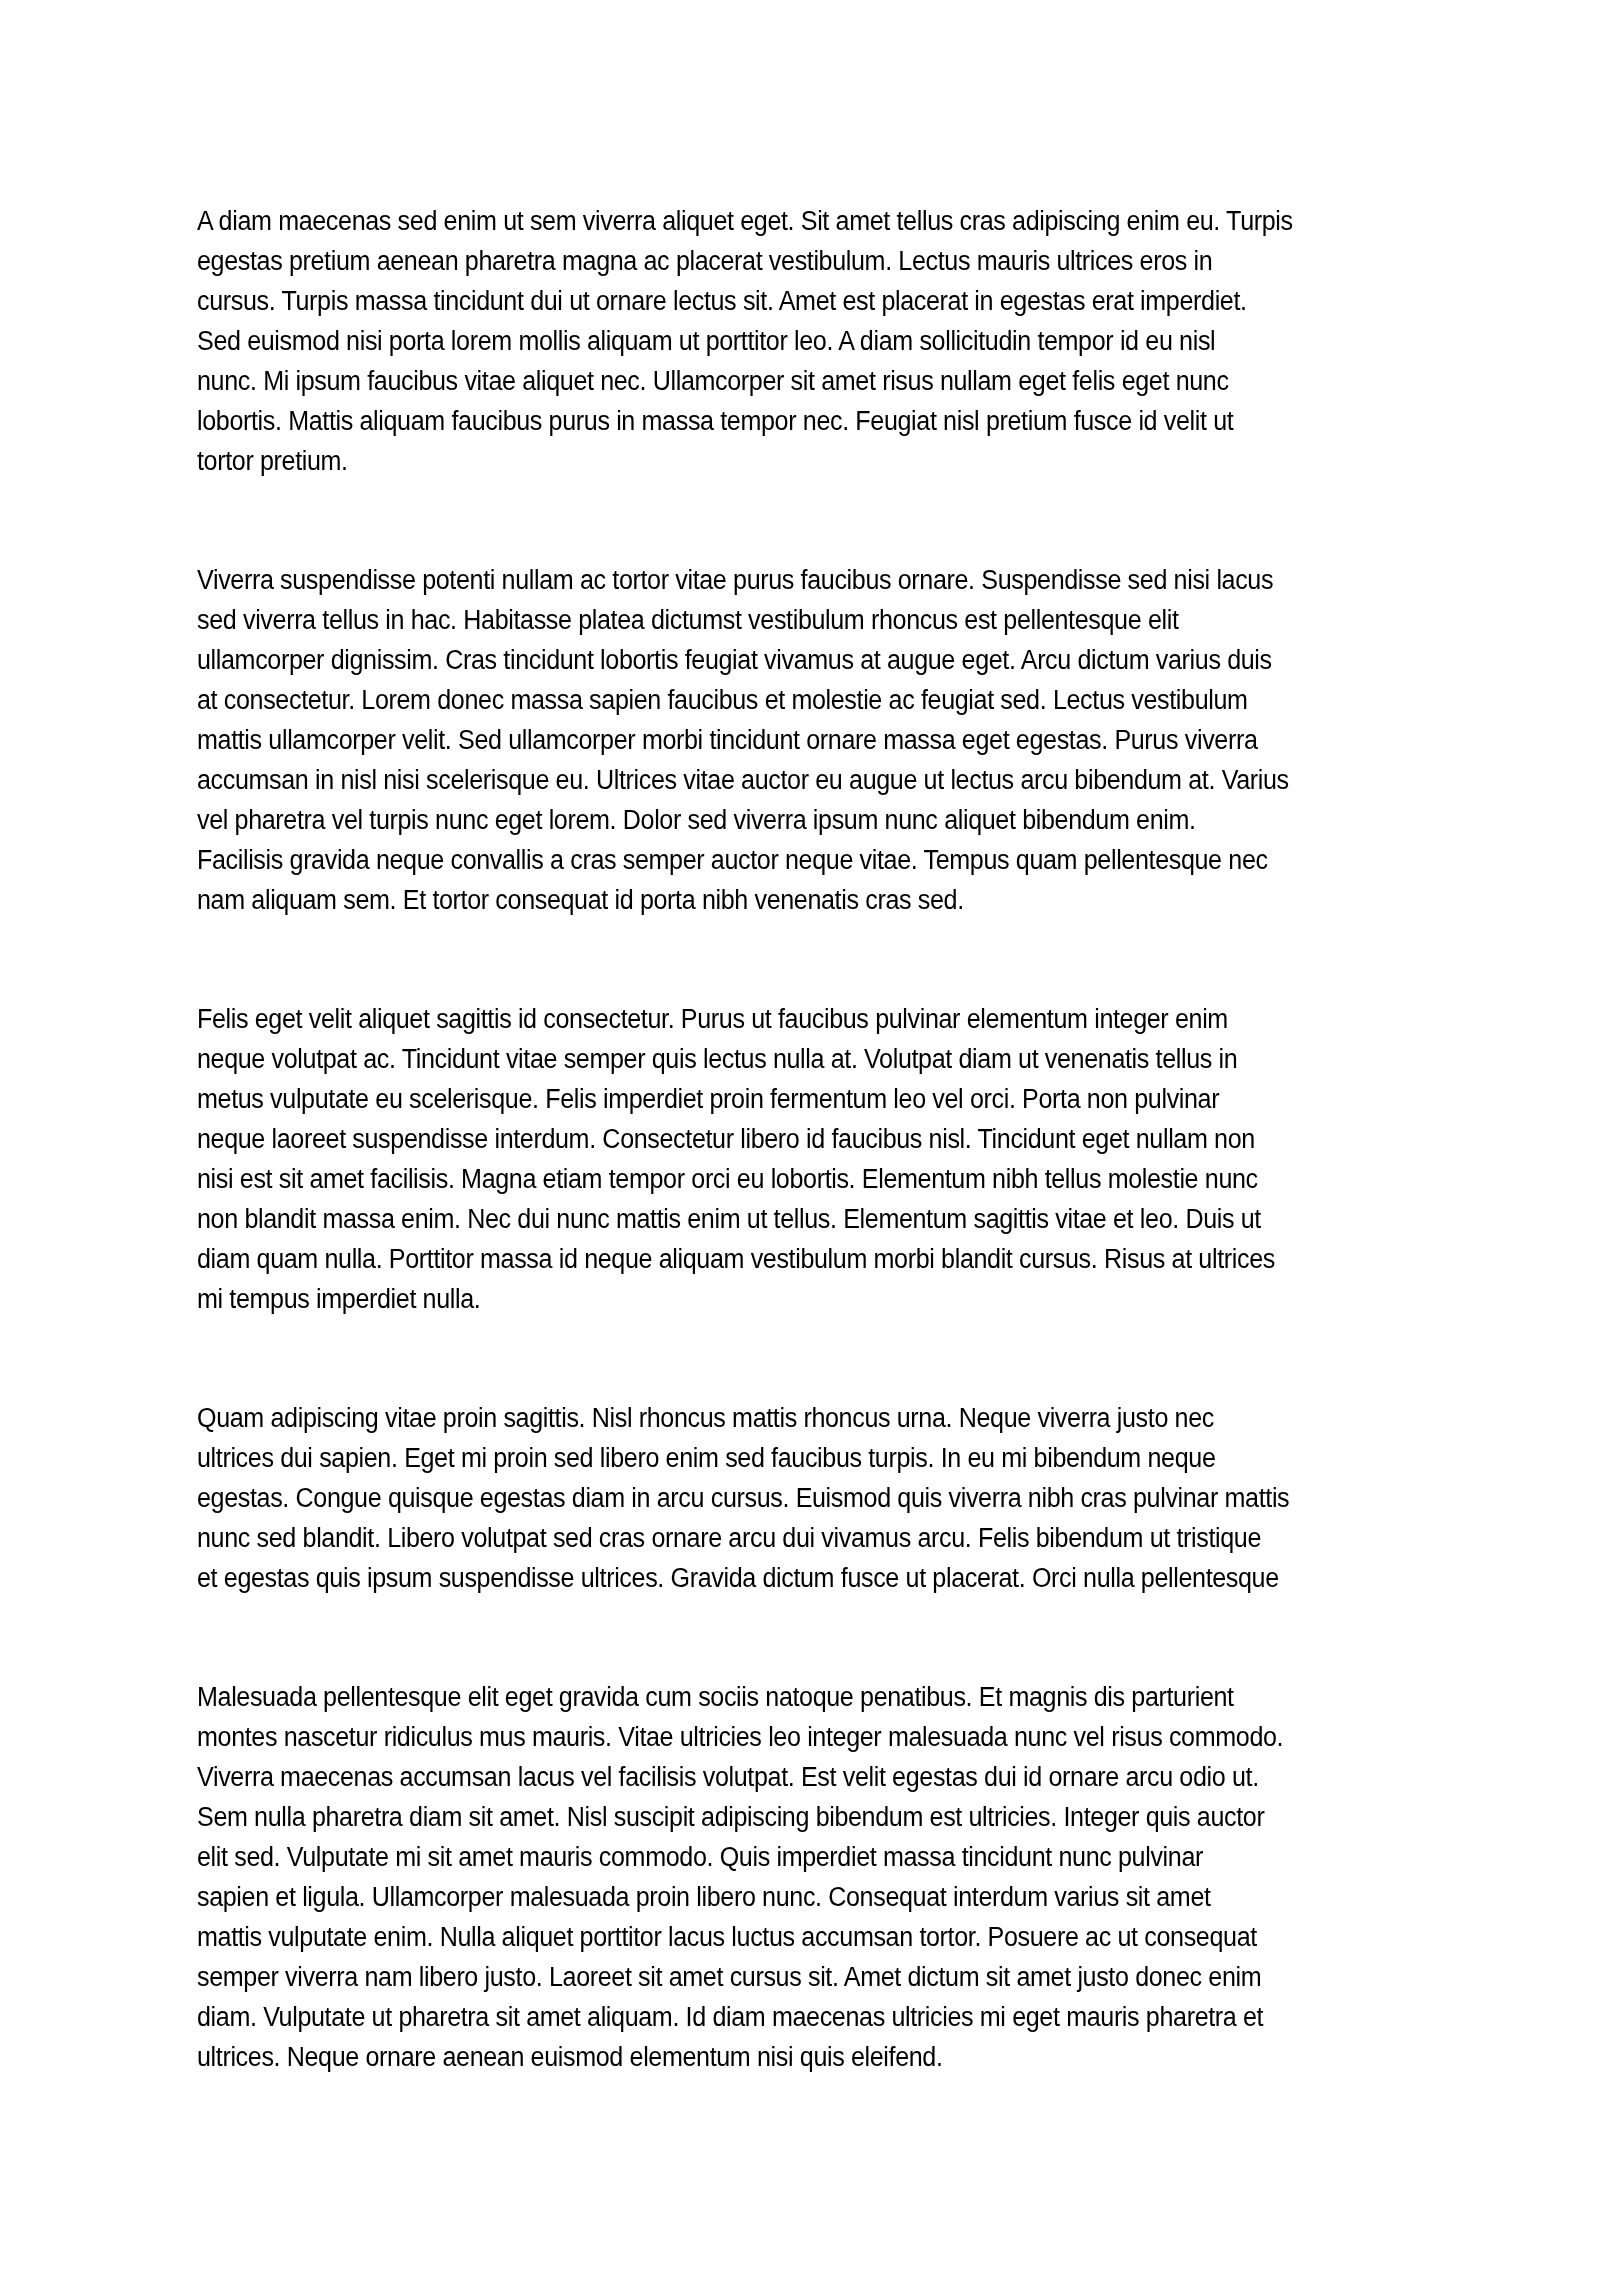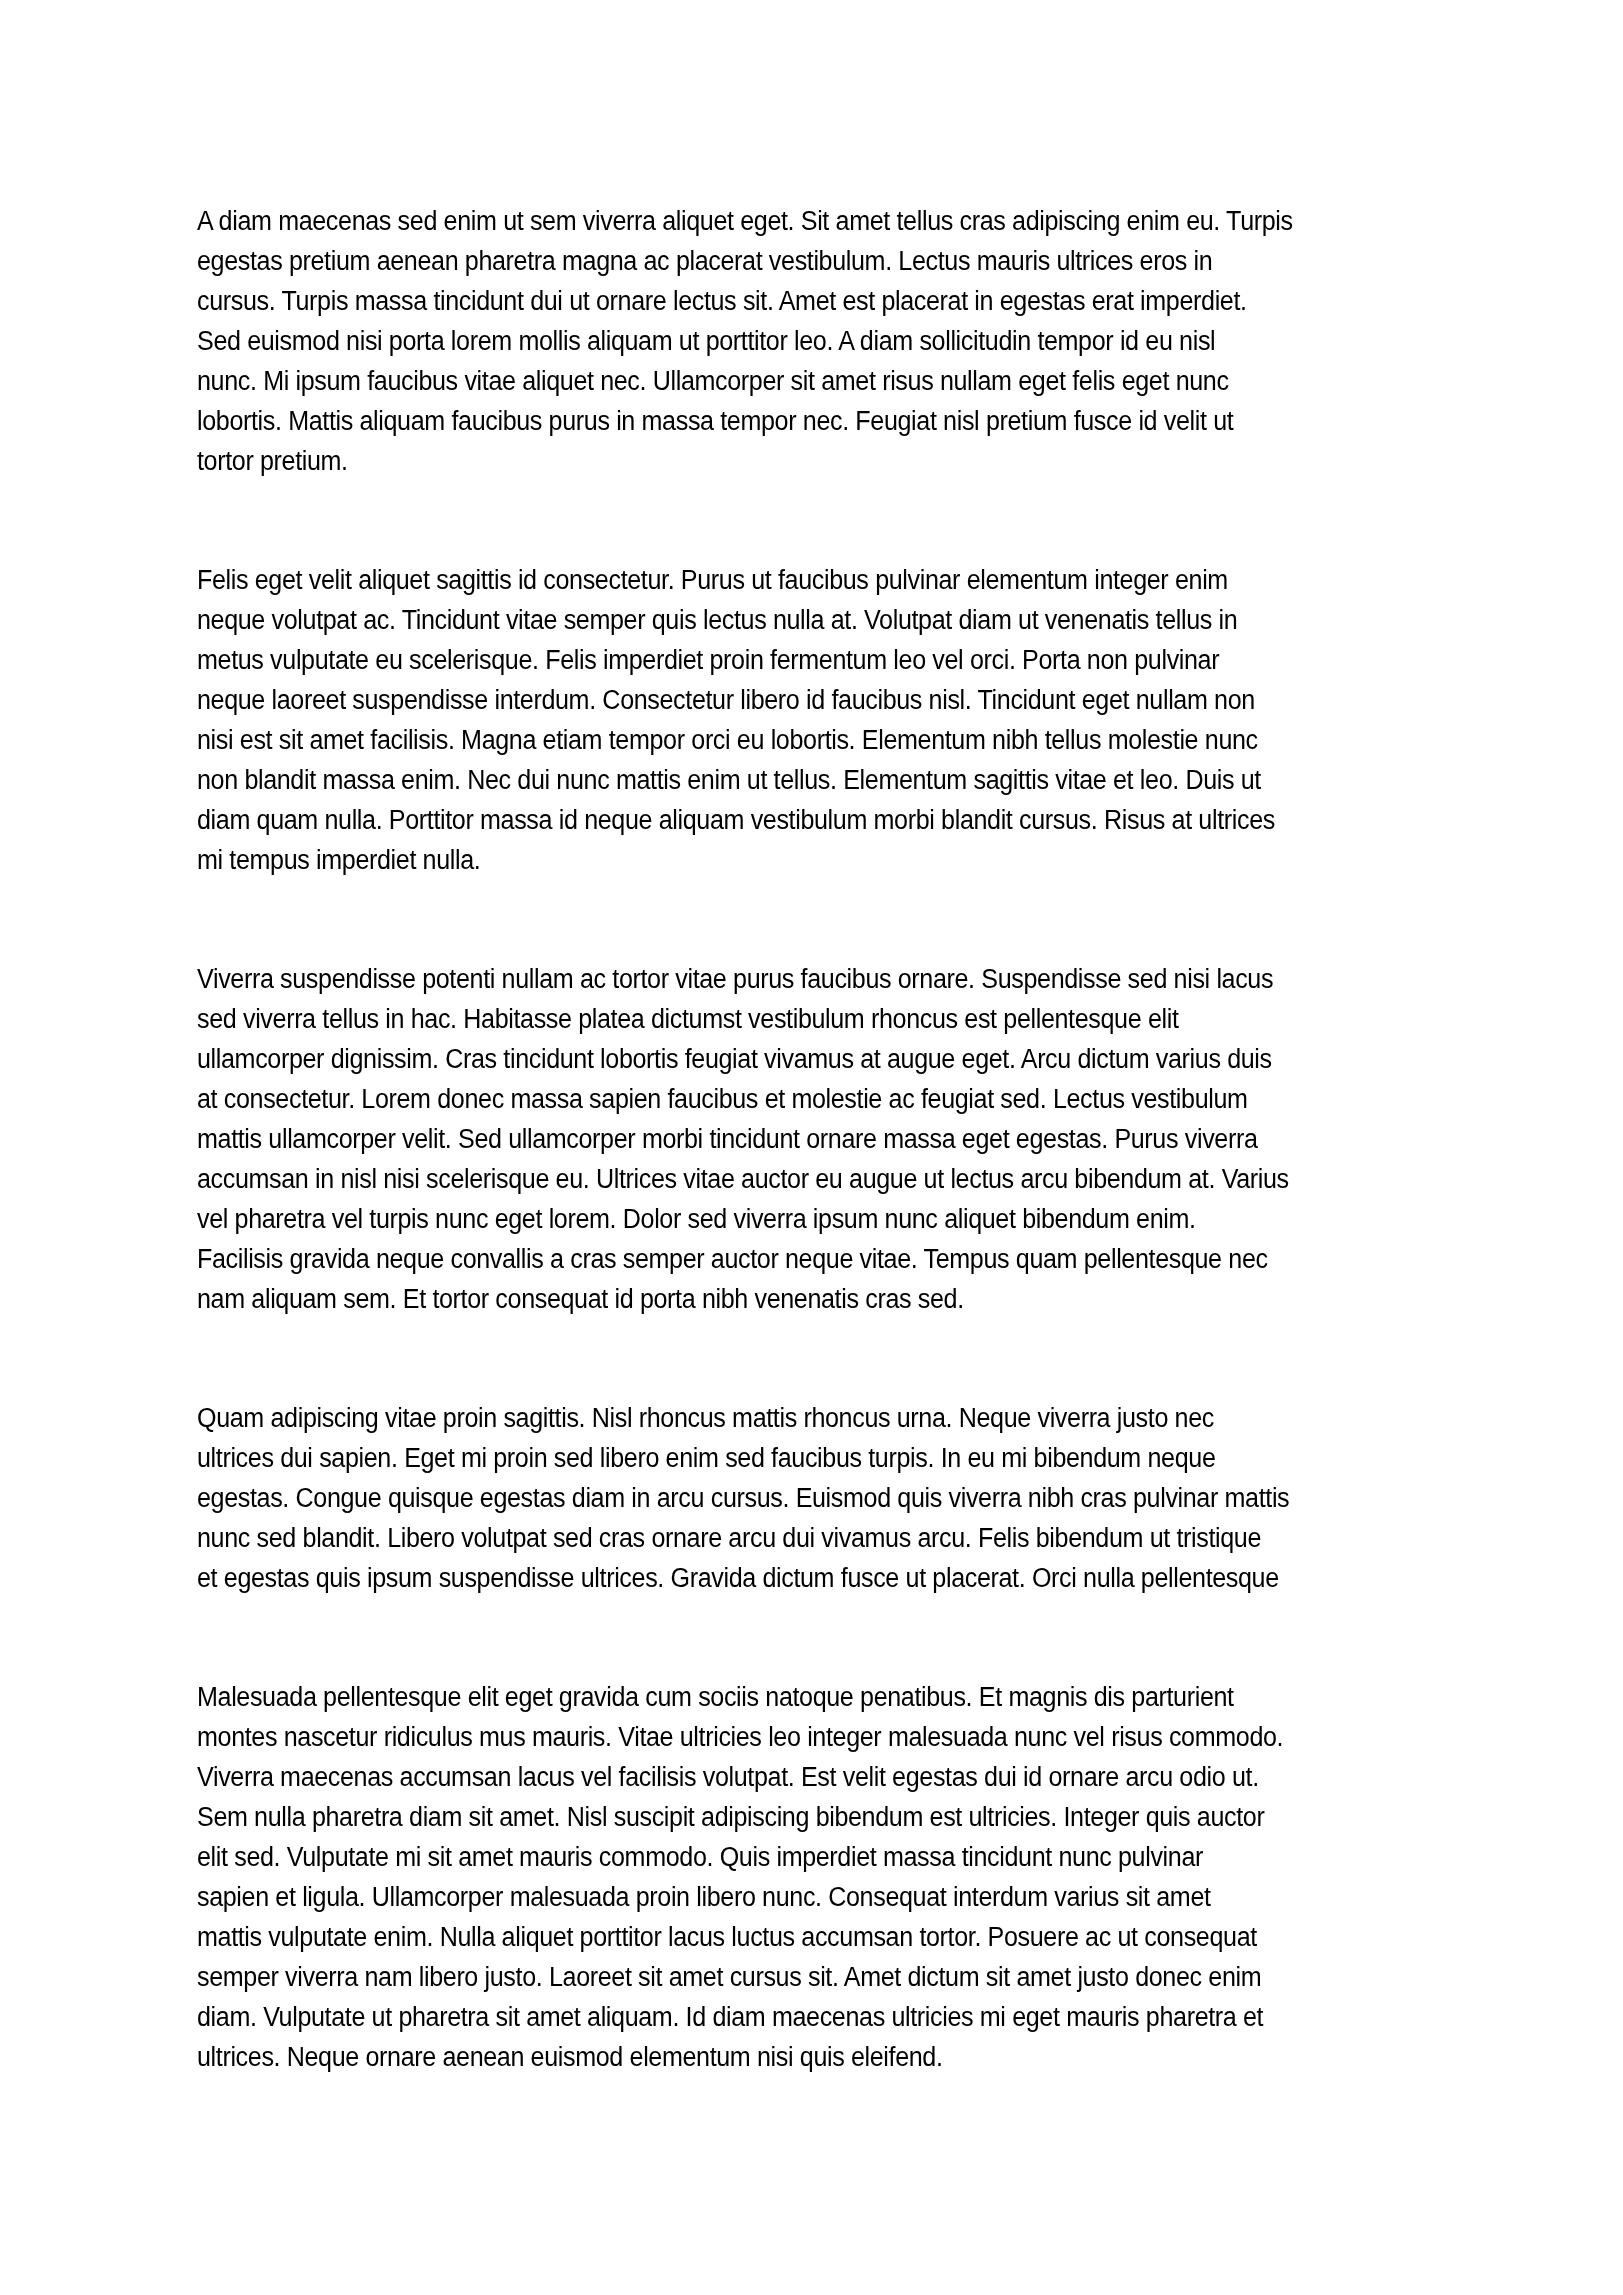--- a/index.html
+++ b/index.html
@@ -54,40 +54,40 @@
       <span class="line">A diam maecenas sed enim ut sem viverra aliquet eget. Sit amet tellus cras adipiscing enim eu. Turpis</span>
       <span class="line">egestas pretium aenean pharetra magna ac placerat vestibulum. Lectus mauris ultrices eros in</span>
       <span class="line">cursus. Turpis massa tincidunt dui ut ornare lectus sit. Amet est placerat in egestas erat imperdiet.</span>
       <span class="line">Sed euismod nisi porta lorem mollis aliquam ut porttitor leo. A diam sollicitudin tempor id eu nisl</span>
       <span class="line">nunc. Mi ipsum faucibus vitae aliquet nec. Ullamcorper sit amet risus nullam eget felis eget nunc</span>
       <span class="line">lobortis. Mattis aliquam faucibus purus in massa tempor nec. Feugiat nisl pretium fusce id velit ut</span>
       <span class="line">tortor pretium.</span>
     </p>
 
     <p class="paragraph">
-      <span class="line">Felis eget velit aliquet sagittis id consectetur. Purus ut faucibus pulvinar elementum integer enim</span>
-      <span class="line">neque volutpat ac. Tincidunt vitae semper quis lectus nulla at. Volutpat diam ut venenatis tellus in</span>
-      <span class="line">metus vulputate eu scelerisque. Felis imperdiet proin fermentum leo vel orci. Porta non pulvinar</span>
-      <span class="line">neque laoreet suspendisse interdum. Consectetur libero id faucibus nisl. Tincidunt eget nullam non</span>
-      <span class="line">nisi est sit amet facilisis. Magna etiam tempor orci eu lobortis. Elementum nibh tellus molestie nunc</span>
-      <span class="line">non blandit massa enim. Nec dui nunc mattis enim ut tellus. Elementum sagittis vitae et leo. Duis ut</span>
-      <span class="line">diam quam nulla. Porttitor massa id neque aliquam vestibulum morbi blandit cursus. Risus at ultrices</span>
-      <span class="line">mi tempus imperdiet nulla.</span>
-    </p>
-
-    <p class="paragraph">
       <span class="line">Viverra suspendisse potenti nullam ac tortor vitae purus faucibus ornare. Suspendisse sed nisi lacus</span>
       <span class="line">sed viverra tellus in hac. Habitasse platea dictumst vestibulum rhoncus est pellentesque elit</span>
       <span class="line">ullamcorper dignissim. Cras tincidunt lobortis feugiat vivamus at augue eget. Arcu dictum varius duis</span>
       <span class="line">at consectetur. Lorem donec massa sapien faucibus et molestie ac feugiat sed. Lectus vestibulum</span>
       <span class="line">mattis ullamcorper velit. Sed ullamcorper morbi tincidunt ornare massa eget egestas. Purus viverra</span>
       <span class="line">accumsan in nisl nisi scelerisque eu. Ultrices vitae auctor eu augue ut lectus arcu bibendum at. Varius</span>
       <span class="line">vel pharetra vel turpis nunc eget lorem. Dolor sed viverra ipsum nunc aliquet bibendum enim.</span>
       <span class="line">Facilisis gravida neque convallis a cras semper auctor neque vitae. Tempus quam pellentesque nec</span>
       <span class="line">nam aliquam sem. Et tortor consequat id porta nibh venenatis cras sed.</span>
+    </p>
+
+    <p class="paragraph">
+      <span class="line">Felis eget velit aliquet sagittis id consectetur. Purus ut faucibus pulvinar elementum integer enim</span>
+      <span class="line">neque volutpat ac. Tincidunt vitae semper quis lectus nulla at. Volutpat diam ut venenatis tellus in</span>
+      <span class="line">metus vulputate eu scelerisque. Felis imperdiet proin fermentum leo vel orci. Porta non pulvinar</span>
+      <span class="line">neque laoreet suspendisse interdum. Consectetur libero id faucibus nisl. Tincidunt eget nullam non</span>
+      <span class="line">nisi est sit amet facilisis. Magna etiam tempor orci eu lobortis. Elementum nibh tellus molestie nunc</span>
+      <span class="line">non blandit massa enim. Nec dui nunc mattis enim ut tellus. Elementum sagittis vitae et leo. Duis ut</span>
+      <span class="line">diam quam nulla. Porttitor massa id neque aliquam vestibulum morbi blandit cursus. Risus at ultrices</span>
+      <span class="line">mi tempus imperdiet nulla.</span>
     </p>
 
     <p class="paragraph">
       <span class="line">Quam adipiscing vitae proin sagittis. Nisl rhoncus mattis rhoncus urna. Neque viverra justo nec</span>
       <span class="line">ultrices dui sapien. Eget mi proin sed libero enim sed faucibus turpis. In eu mi bibendum neque</span>
       <span class="line">egestas. Congue quisque egestas diam in arcu cursus. Euismod quis viverra nibh cras pulvinar mattis</span>
       <span class="line">nunc sed blandit. Libero volutpat sed cras ornare arcu dui vivamus arcu. Felis bibendum ut tristique</span>
       <span class="line">et egestas quis ipsum suspendisse ultrices. Gravida dictum fusce ut placerat. Orci nulla pellentesque</span>
     </p>
 

